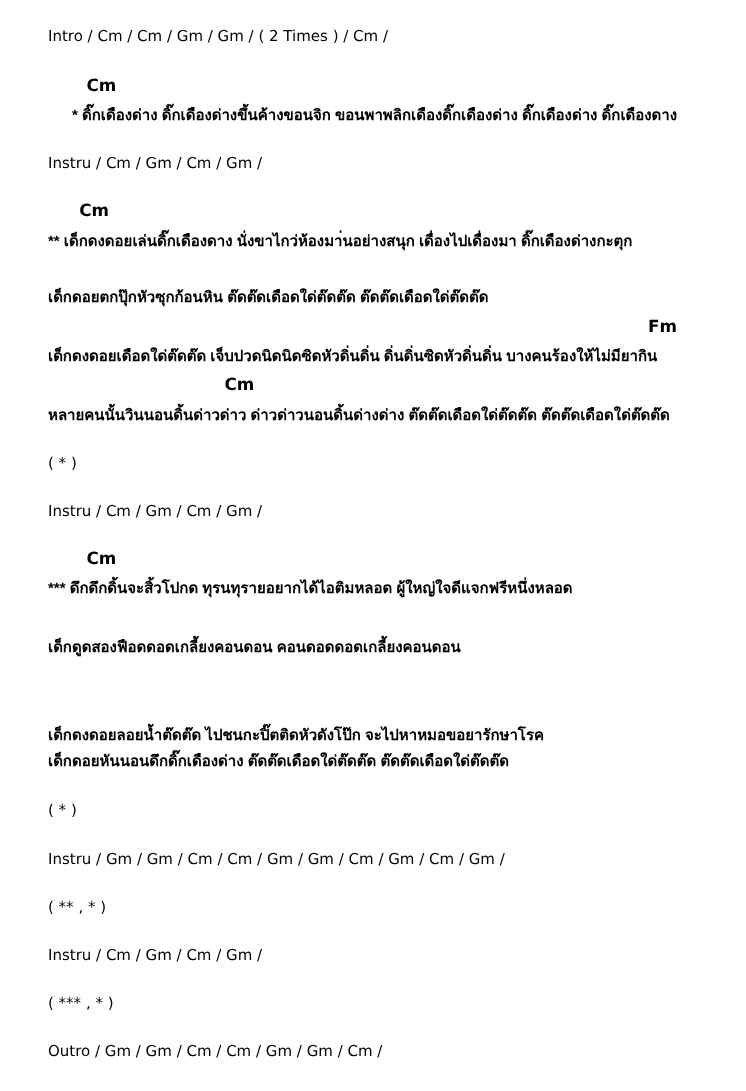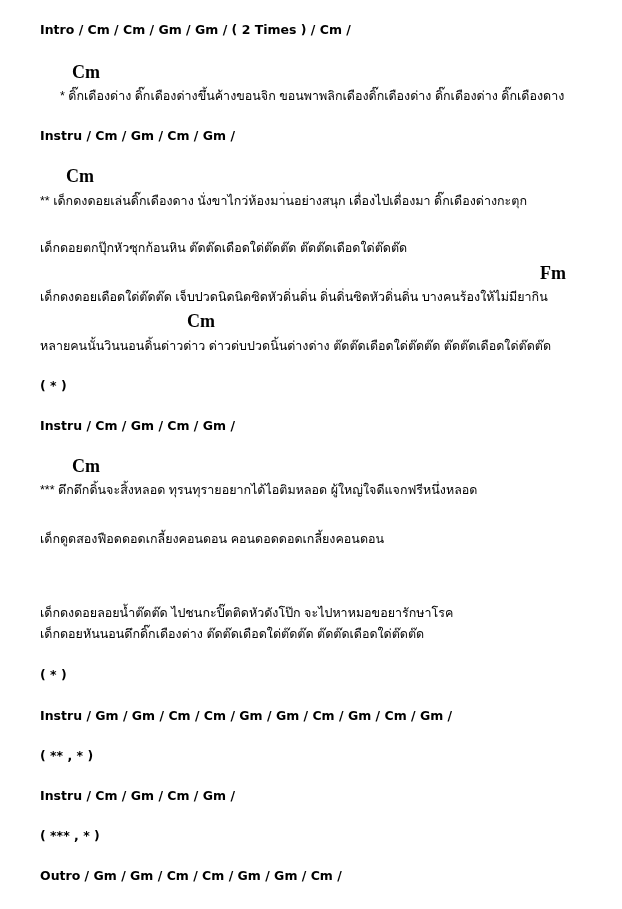--- a/index.html
+++ b/index.html
@@ -15,32 +15,31 @@
       font-family: "DejaVu Sans", sans-serif;
       color: #000000;
     }
     .line {
       position: absolute;
       white-space: nowrap;
       font-size: 12.5px;
       line-height: 16px;
     }
     .bold {
-      font-weight: bold;
+      font-weight: normal;
       font-size: 12.5px;
     }
     .lyric {
       font-family: "Liberation Sans", sans-serif;
       font-size: 12.5px;
-      font-weight: normal;
+      font-weight: bold;
     }
     .chord {
       font-weight: bold;
-      font-size: 18px;
-      font-family: Liberation Serif, serif;
+      font-size: 14px;
     }
   </style>
 </head>
 <body>
 
 <div>
   <div class="line bold" style="left:40px; top:22px;">Intro  / Cm / Cm / Gm / Gm / ( 2 Times ) / Cm /</div>
 
   <div class="line chord" style="left:72px; top:64px;">Cm</div>
   <div class="line lyric" style="left:60px; top:88px;">* ดิ๊กเดืองด่าง ดิ๊กเดืองด่างขึ้นค้างขอนจิก ขอนพาพลิกเดืองดิ๊กเดืองด่าง ดิ๊กเดืองด่าง ดิ๊กเดืองดาง</div>
@@ -49,28 +48,28 @@
 
   <div class="line chord" style="left:66px; top:168px;">Cm</div>
   <div class="line lyric" style="left:40px; top:193px;">** เด็กดงดอยเล่นดิ๊กเดืองดาง นั่งขาไกว่ห้องมา่นอย่างสนุก เดื่องไปเดื่องมา ดิ๊กเดืองด่างกะตุก</div>
 
   <div class="line lyric" style="left:40px; top:240px;">เด็กดอยตกปุ๊กหัวซุกก้อนหิน ต๊ดต๊ดเดือดใด่ต๊ดต๊ด ต๊ดต๊ดเดือดใด่ต๊ดต๊ด</div>
 
   <div class="line chord" style="left:540px; top:265px;text-align:center;">Fm</div>
   <div class="line lyric" style="left:40px; top:289px;">เด็กดงดอยเดือดใด่ต๊ดต๊ด เจ็บปวดนิดนิดซิดหัวดิ่นดิ่น ดิ่นดิ่นซิดหัวดิ่นดิ่น บางคนร้องให้ไม่มียากิน</div>
 
   <div class="line chord" style="left:187px; top:313px;">Cm</div>
-  <div class="line lyric" style="left:40px; top:338px;">หลายคนนั้นวินนอนดิ้นด่าวด่าว ด่าวด่บปวดนิ้นด่างด่าง ต๊ดต๊ดเดือดใด่ต๊ดต๊ด ต๊ดต๊ดเดือดใด่ต๊ดต๊ด</div>
+  <div class="line lyric" style="left:40px; top:338px;">หลายคนนั้นวินนอนดิ้นด่าวด่าว ด่าวด่าวนอนดิ้นด่างด่าง ต๊ดต๊ดเดือดใด่ต๊ดต๊ด ต๊ดต๊ดเดือดใด่ต๊ดต๊ด</div>
 
   <div class="line bold" style="left:40px; top:378px;">( * )</div>
 
   <div class="line bold" style="left:40px; top:418px;">Instru  / Cm / Gm / Cm / Gm /</div>
 
   <div class="line chord" style="left:72px; top:458px;">Cm</div>
-  <div class="line lyric" style="left:40px; top:482px;">*** ดึกดึกดิ้นจะสิ้งหลอด ทุรนทุรายอยากได้ไอติมหลอด ผู้ใหญ่ใจดีแจกฟรีหนึ่งหลอด</div>
+  <div class="line lyric" style="left:40px; top:482px;">*** ดึกดึกดิ้นจะสิ้วโปกด ทุรนทุรายอยากได้ไอติมหลอด ผู้ใหญ่ใจดีแจกฟรีหนึ่งหลอด</div>
 
   <div class="line lyric" style="left:40px; top:531px;">เด็กดูดสองฟือดดอดเกลี้ยงคอนดอน คอนดอดดอดเกลี้ยงคอนดอน</div>
 
   <div class="line lyric" style="left:40px; top:605px;">เด็กดงดอยลอยน้ำต๊ดต๊ด ไปชนกะปิ๊ตติดหัวดังโป๊ก จะไปหาหมอขอยารักษาโรค</div>
 
   <div class="line lyric" style="left:40px; top:626px;">เด็กดอยหันนอนดึกดิ๊กเดืองด่าง ต๊ดต๊ดเดือดใด่ต๊ดต๊ด ต๊ดต๊ดเดือดใด่ต๊ดต๊ด</div>
 
   <div class="line bold" style="left:40px; top:667px;">( * )</div>
 
   <div class="line bold" style="left:40px; top:708px;">Instru  / Gm / Gm / Cm / Cm / Gm / Gm / Cm / Gm / Cm / Gm /</div>

